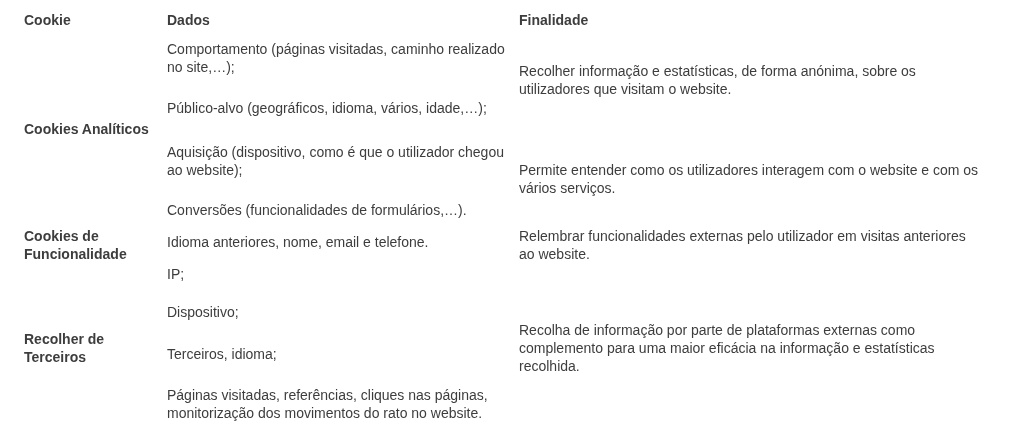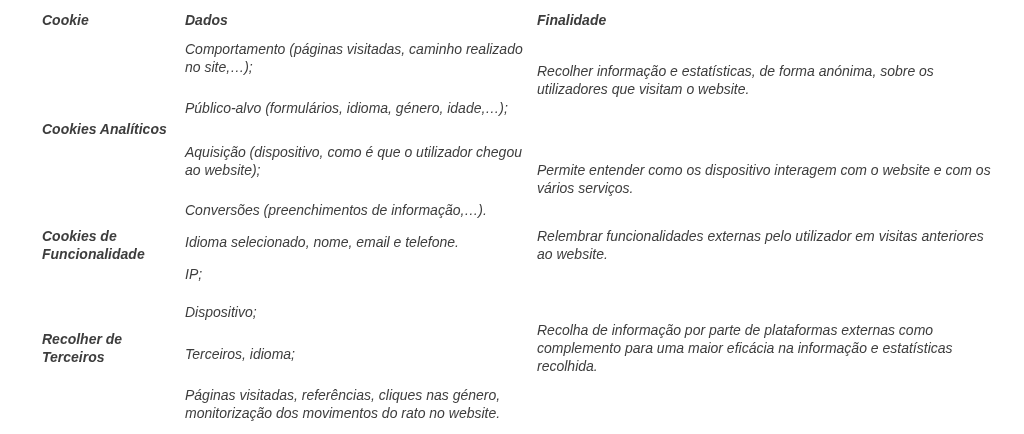--- a/index.html
+++ b/index.html
@@ -4,21 +4,21 @@
 <style>
   * { margin: 0; padding: 0; box-sizing: border-box; }
   html, body {
     width: 1024px;
     height: 434px;
     background: #ffffff;
     font-family: "Liberation Sans", "DejaVu Sans", sans-serif;
     color: #3d3d3d;
     overflow: hidden;
   }
-  .page { padding-left: 42px; font-style: italic; }
+  .page { padding-left: 24px; }
   table.cookies-table {
     border-collapse: collapse;
     table-layout: fixed;
     width: 982px;
   }
   col.col-cookie     { width: 143px; }
   col.col-dados      { width: 352px; }
   col.col-finalidade { width: 487px; }
   th, td {
     text-align: left;
@@ -74,45 +74,45 @@
         </td>
         <td class="dados-cell">
           <div class="txt">Comportamento (páginas visitadas, caminho realizado no site,…);</div>
         </td>
         <td class="fin-cell" rowspan="2">
           <div class="txt">Recolher informação e estatísticas, de forma anónima, sobre os utilizadores que visitam o website.</div>
         </td>
       </tr>
       <tr class="rh45">
         <td class="dados-cell">
-          <div class="txt">Público-alvo (formulários, idioma, género, idade,…);</div>
+          <div class="txt">Público-alvo (geográficos, idioma, vários, idade,…);</div>
         </td>
       </tr>
       <tr class="rh62">
         <td class="dados-cell">
           <div class="txt">Aquisição (dispositivo, como é que o utilizador chegou ao website);</div>
         </td>
         <td class="fin-cell" rowspan="2">
-          <div class="txt">Permite entender como os dispositivo interagem com o website e com os vários serviços.</div>
+          <div class="txt">Permite entender como os utilizadores interagem com o website e com os vários serviços.</div>
         </td>
       </tr>
       <tr class="rh36">
         <td class="dados-cell">
-          <div class="txt">Conversões (preenchimentos de informação,…).</div>
+          <div class="txt">Conversões (funcionalidades de formulários,…).</div>
         </td>
       </tr>
     </tbody>
 
     <tbody>
       <tr class="rh28">
         <td class="cookie-cell" rowspan="2">
           <div class="txt up">Cookies de Funcionalidade</div>
         </td>
         <td class="dados-cell">
-          <div class="txt">Idioma selecionado, nome, email e telefone.</div>
+          <div class="txt">Idioma anteriores, nome, email e telefone.</div>
         </td>
         <td class="fin-cell" rowspan="2">
           <div class="txt up">Relembrar funcionalidades externas pelo utilizador em visitas anteriores ao website.</div>
         </td>
       </tr>
       <tr class="rh35">
         <td class="dados-cell">
           <div class="txt">IP;</div>
         </td>
       </tr>
@@ -130,18 +130,18 @@
           <div class="txt up">Recolha de informação por parte de plataformas externas como complemento para uma maior eficácia na informação e estatísticas recolhida.</div>
         </td>
       </tr>
       <tr class="rh41">
         <td class="dados-cell">
           <div class="txt">Terceiros, idioma;</div>
         </td>
       </tr>
       <tr class="rh60">
         <td class="dados-cell">
-          <div class="txt">Páginas visitadas, referências, cliques nas género, monitorização dos movimentos do rato no website.</div>
+          <div class="txt">Páginas visitadas, referências, cliques nas páginas, monitorização dos movimentos do rato no website.</div>
         </td>
       </tr>
     </tbody>
   </table>
 </div>
 
 </body></html>

